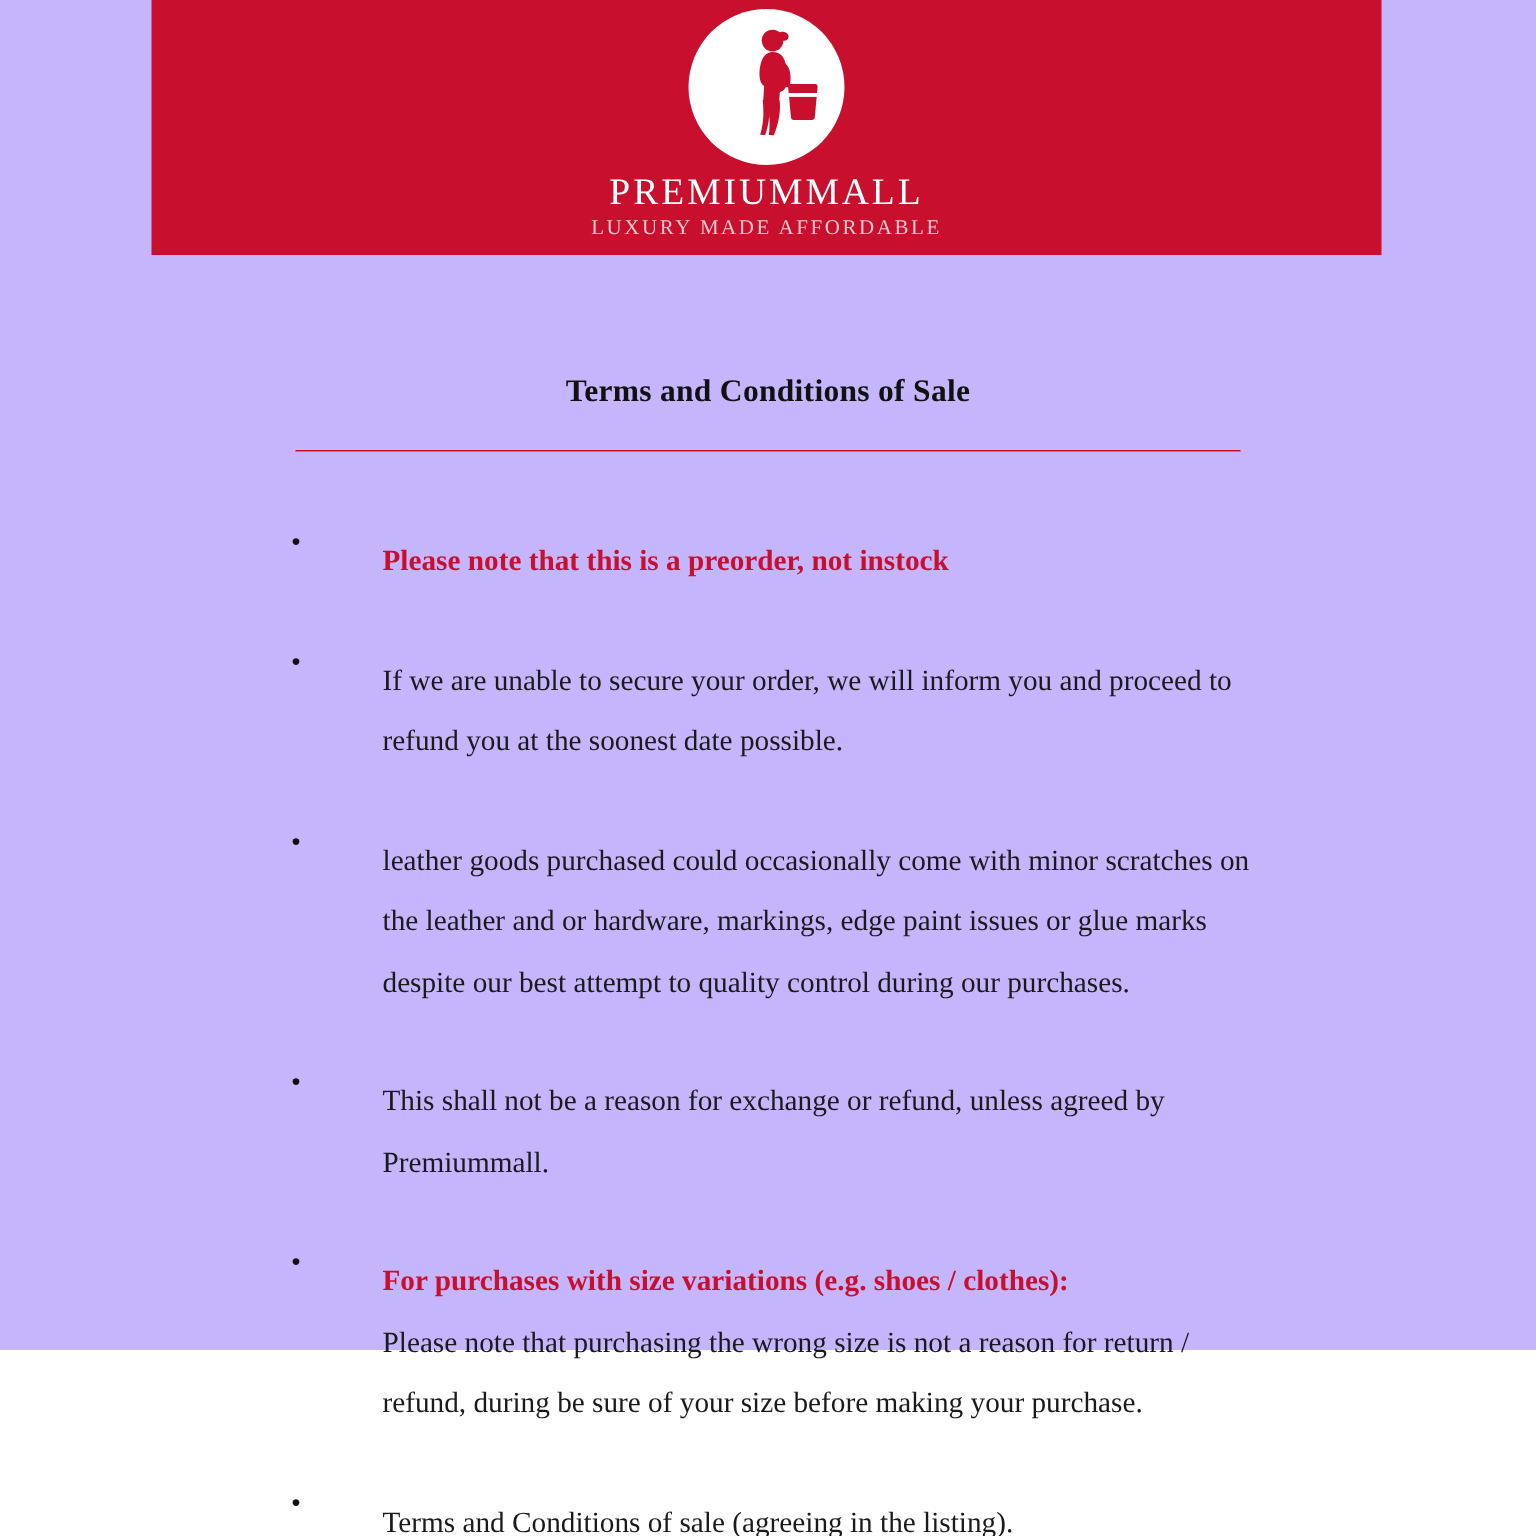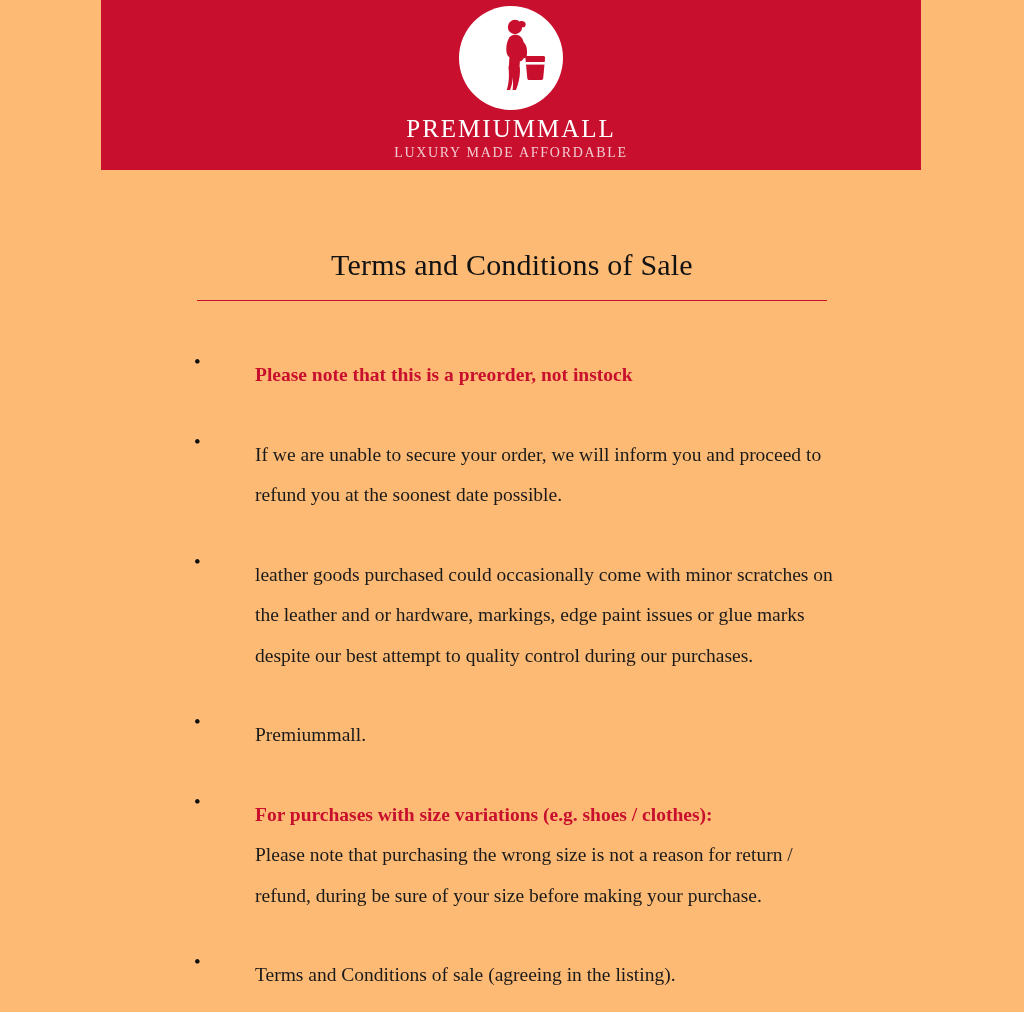--- a/index.html
+++ b/index.html
@@ -11,22 +11,22 @@
     width: 1024px;
     height: 1024px;
     font-family: "Liberation Serif", serif;
     color: #000000;
     overflow: hidden;
   }
 
   .page {
     position: relative;
     width: 1024px;
-    height: 1012px;
-    background: #fdba74;
+    height: 900px;
+    background: #c4b5fd;
   }
 
   
   .banner {
     position: absolute;
     left: 101px;
     top: 0;
     width: 820px;
     height: 170px;
     background: #c8102e;
@@ -75,22 +75,22 @@
   }
 
   
   .doc-title {
     position: absolute;
     left: 0;
     right: 0;
     top: 248px;
     text-align: center;
     font-family: "Liberation Serif", serif;
-    font-weight: normal;
-    font-size: 30px;
+    font-weight: bold;
+    font-size: 21px;
     letter-spacing: 0.2px;
     color: #111111;
   }
   .divider {
     position: absolute;
     left: 197px;
     top: 300px;
     width: 630px;
     height: 1px;
     background: #c8102e;
@@ -190,20 +190,21 @@
       <div class="bullet-text">
         <p>leather goods purchased could occasionally come with minor scratches on</p>
         <p>the leather and or hardware, markings, edge paint issues or glue marks</p>
         <p>despite our best attempt to quality control during our purchases.</p>
       </div>
     </div>
 
     <div class="bullet-row">
       <div class="bullet-dot">•</div>
       <div class="bullet-text">
+        <p>This shall not be a reason for exchange or refund, unless agreed by</p>
         <p>Premiummall.</p>
       </div>
     </div>
 
     <div class="bullet-row">
       <div class="bullet-dot">•</div>
       <div class="bullet-text">
         <p class="emph">For purchases with size variations (e.g. shoes / clothes):</p>
         <p>Please note that purchasing the wrong size is not a reason for return /</p>
         <p>refund, during be sure of your size before making your purchase.</p>

